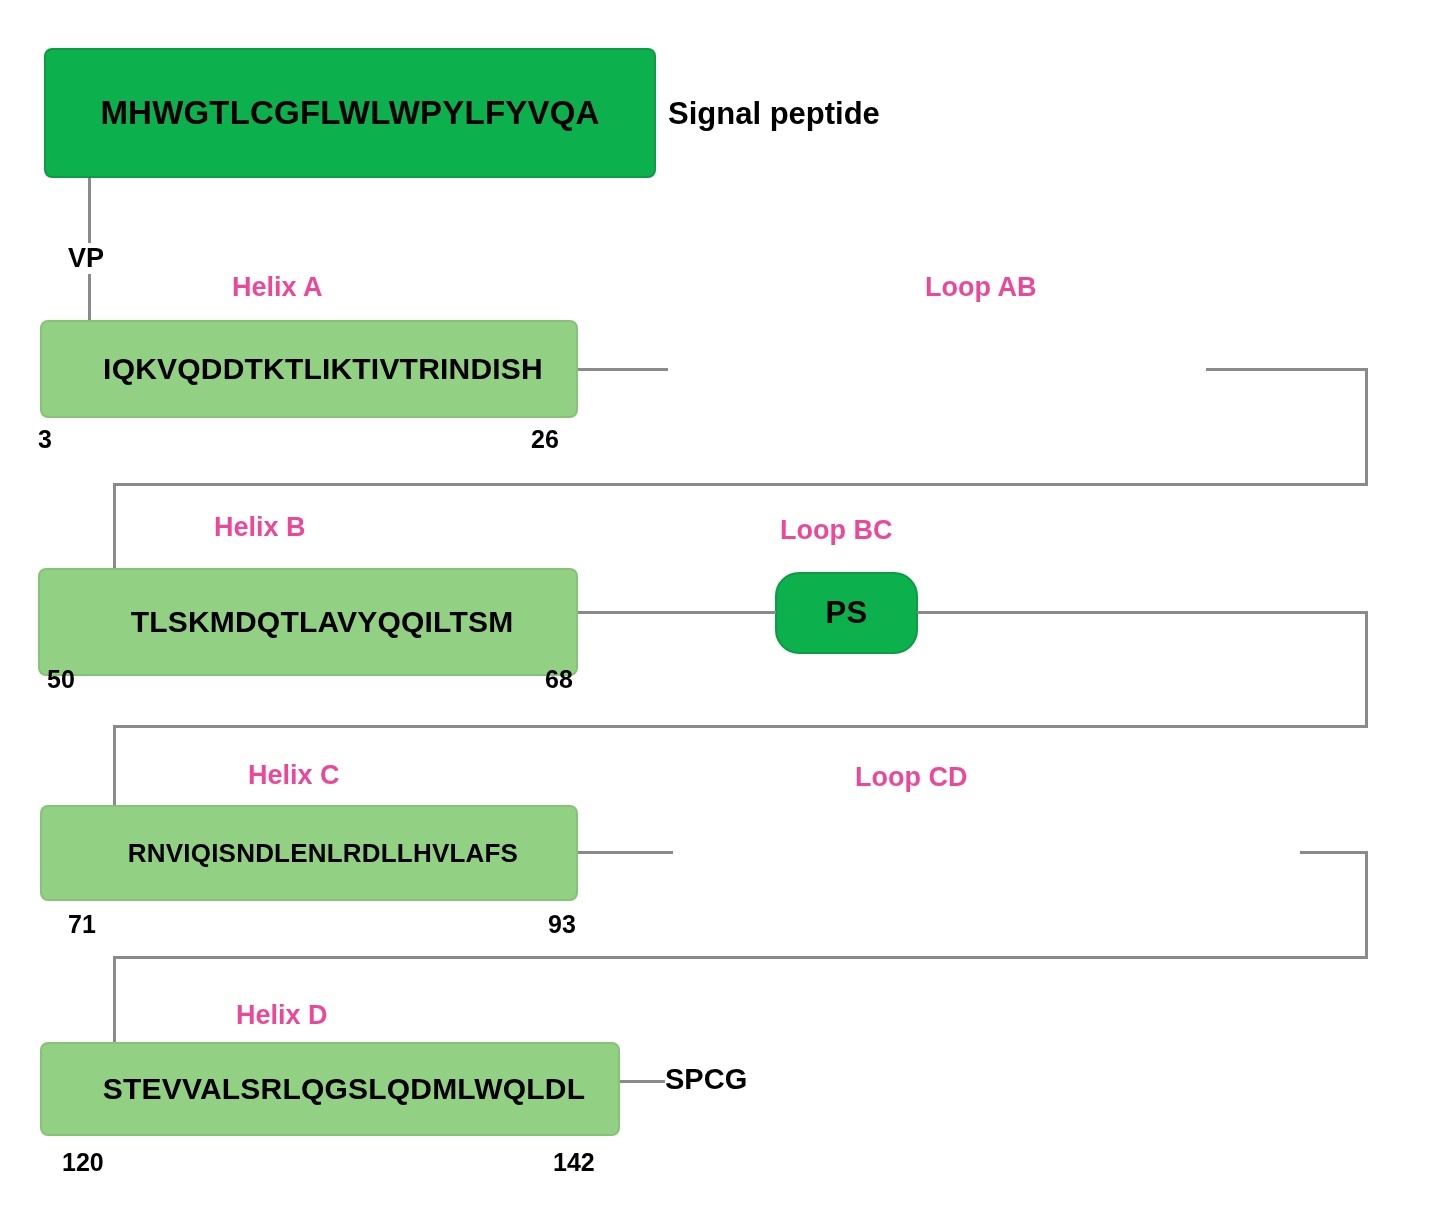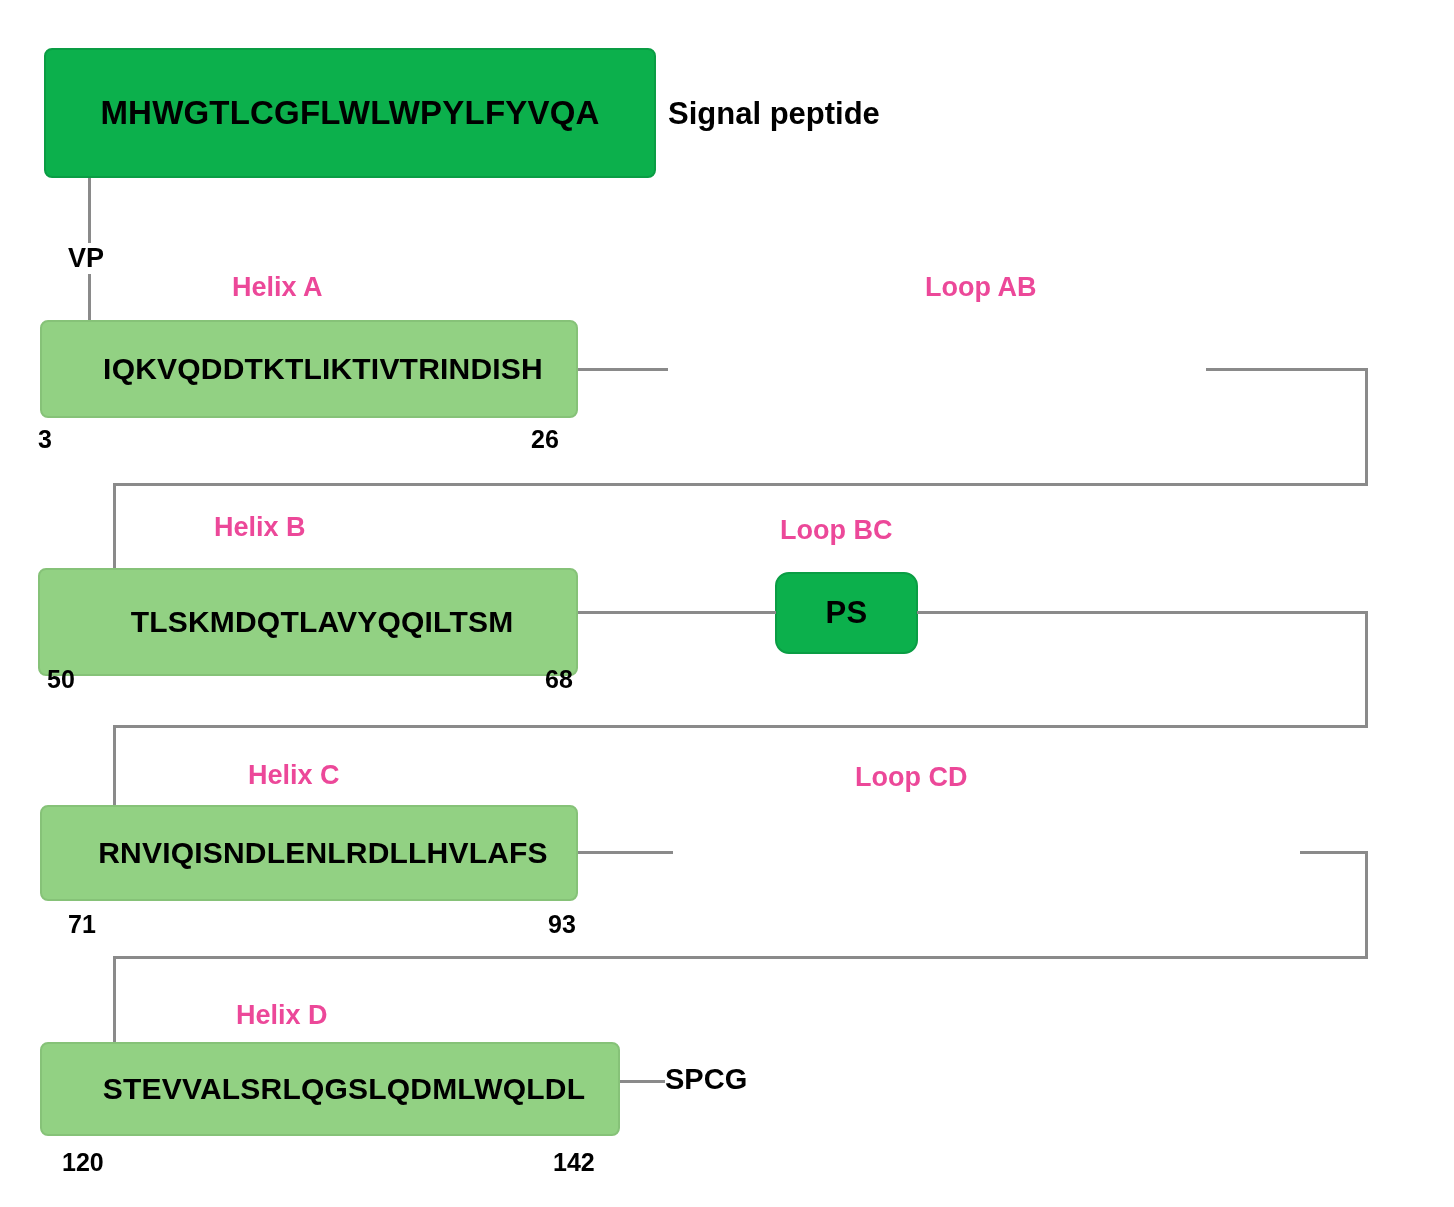--- a/index.html
+++ b/index.html
@@ -86,33 +86,33 @@
   <div class="line-v" style="left:113px;top:483px;height:94px;"></div>
 
   <div class="hdr" style="left:214px;top:512px;">Helix B</div>
   <div class="box light" style="left:38px;top:568px;width:540px;height:108px;">
     <span class="seq" style="font-size:30px;">TLSKMDQTLAVYQQILTSM</span>
   </div>
   <div class="num" style="left:47px;top:665px;">50</div>
   <div class="num" style="left:545px;top:665px;">68</div>
 
   <div class="hdr" style="left:780px;top:515px;">Loop BC</div>
-  <div class="box dark" style="left:775px;top:572px;width:143px;height:82px;border-radius:14px;">
+  <div class="box dark" style="left:775px;top:572px;width:143px;height:82px;border-radius:24px;">
     <span class="seq" style="font-size:31px;">PS</span>
   </div>
 
   <div class="line-h" style="left:578px;top:611px;width:198px;"></div>
   <div class="line-h" style="left:917px;top:611px;width:451px;"></div>
   <div class="line-v" style="left:1365px;top:611px;height:117px;"></div>
   <div class="line-h" style="left:113px;top:725px;width:1255px;"></div>
   <div class="line-v" style="left:113px;top:725px;height:88px;"></div>
 
   <div class="hdr" style="left:248px;top:760px;">Helix C</div>
   <div class="box light" style="left:40px;top:805px;width:538px;height:96px;">
-    <span class="seq" style="font-size:30px;">RNVIQISNDLENLRDLLHVLAFS</span>
+    <span class="seq" style="font-size:26px;">RNVIQISNDLENLRDLLHVLAFS</span>
   </div>
   <div class="num" style="left:68px;top:910px;">71</div>
   <div class="num" style="left:548px;top:910px;">93</div>
 
   <div class="hdr" style="left:855px;top:762px;">Loop CD</div>
 
   <div class="line-h" style="left:578px;top:851px;width:95px;"></div>
   <div class="line-h" style="left:1300px;top:851px;width:68px;"></div>
   <div class="line-v" style="left:1365px;top:851px;height:108px;"></div>
   <div class="line-h" style="left:113px;top:956px;width:1255px;"></div>

